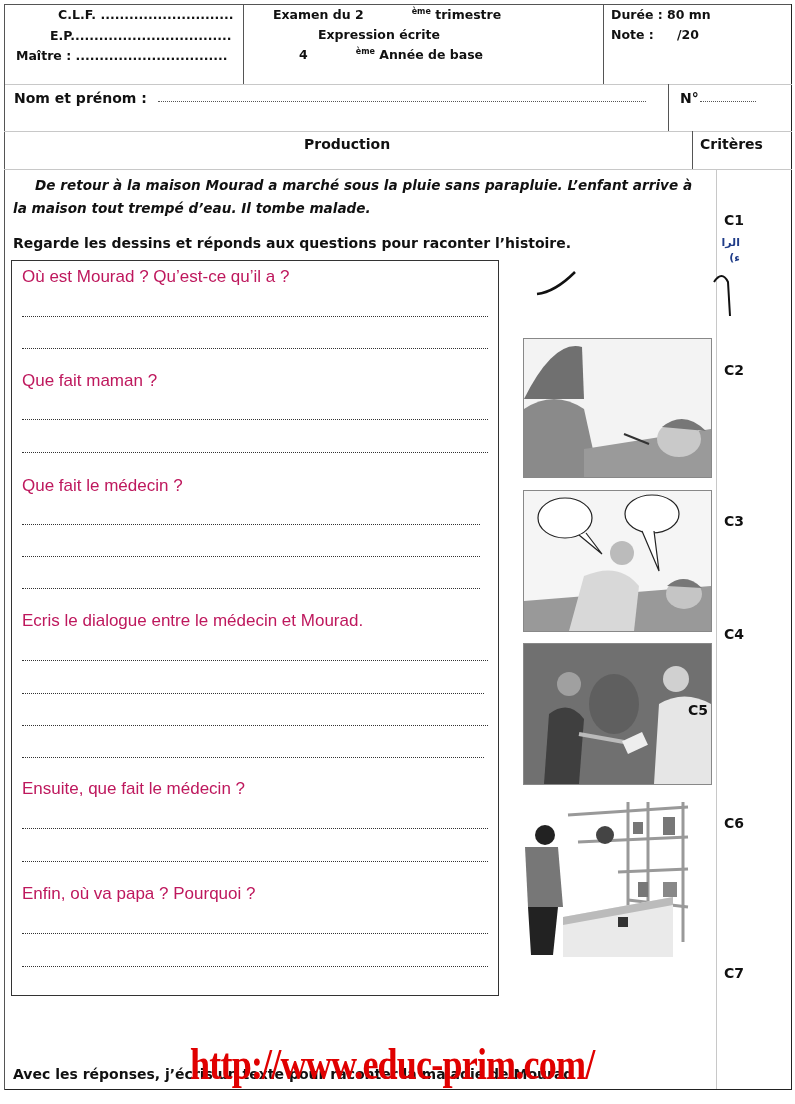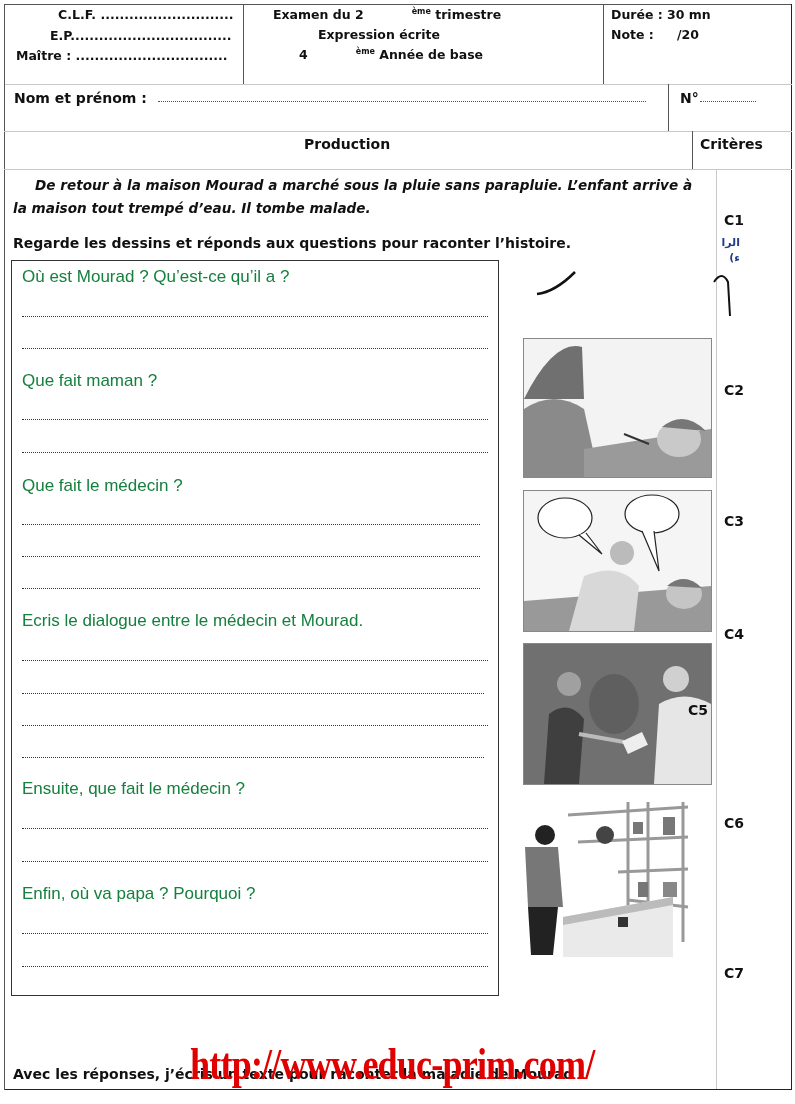--- a/index.html
+++ b/index.html
@@ -6,21 +6,21 @@
   body { width:795px; height:1104px; position:relative; overflow:hidden;
          font-family:"Liberation Sans", "DejaVu Sans", sans-serif; color:#111; }
   .abs { position:absolute; }
   .hb { font-family:"DejaVu Sans", sans-serif; font-weight:bold; font-size:12.5px; }
   .line-v { position:absolute; background:#555; width:1px; }
   .line-h { position:absolute; background:#555; height:1px; }
   .light-v { position:absolute; background:#c8c8c8; width:1px; }
   .light-h { position:absolute; background:#c8c8c8; height:1px; }
   sup { font-size:8px;margin-left:48px; }
   .dots { position:absolute; height:0; border-bottom:1.5px dotted #333; }
-  .q { position:absolute; font-family:"Liberation Sans", sans-serif; font-size:17px; color:#15803d; white-space:nowrap; }
+  .q { position:absolute; font-family:"Liberation Sans", sans-serif; font-size:17px; color:#be185d; white-space:nowrap; }
   .crit { position:absolute; font-family:"DejaVu Sans", sans-serif; font-weight:bold; font-size:14px;text-align:center; }
   .img-box { position:absolute; background:#e9e9e9; border:1px solid #888; overflow:hidden; }
 </style>
 </head>
 <body>
 
 <div class="line-h" style="left:4px;top:4px;width:788px;"></div>
 <div class="line-v" style="left:4px;top:4px;height:80px;"></div>
 <div class="line-v" style="left:791px;top:4px;height:1086px;background:#222;"></div>
 <div class="line-h" style="left:4px;top:1089px;width:788px;background:#222;"></div>
@@ -43,21 +43,21 @@
 <div class="abs hb" style="left:16px;top:48px;">Maître : ................................</div>
 
 <div class="abs hb" style="left:273px;top:7px;">
   <span>Examen du 2</span><sup>ème</sup><span> trimestre</span>
 </div>
 <div class="abs hb" style="left:318px;top:27px;">Expression écrite</div>
 <div class="abs hb" style="left:299px;top:47px;">
   <span>4</span><sup>ème</sup><span> Année de base</span>
 </div>
 
-<div class="abs hb" style="left:611px;top:7px;">Durée : 30 mn</div>
+<div class="abs hb" style="left:611px;top:7px;">Durée : 80 mn</div>
 <div class="abs hb" style="left:611px;top:27px;">Note :</div>
 <div class="abs hb" style="left:677px;top:27px;">/20</div>
 
 <div class="abs hb" style="left:14px;top:90px;font-size:14px;">Nom et prénom :</div>
 <div class="dots" style="left:158px;top:101px;width:488px;border-bottom:1px dotted #555;"></div>
 <div class="abs hb" style="left:680px;top:90px;font-size:14px;">N°</div>
 <div class="dots" style="left:700px;top:101px;width:56px;border-bottom:1px dotted #555;"></div>
 
 <div class="abs hb" style="left:304px;top:136px;font-size:14px;">Production</div>
 <div class="abs hb" style="left:700px;top:136px;font-size:14px;">Critères</div>
@@ -167,21 +167,21 @@
 </div>
 
 <div class="crit" style="left:724px;top:212px;">C1</div>
 <div class="abs" style="left:712px;top:235px;width:28px;font-family:'DejaVu Sans',sans-serif;font-size:11px;font-weight:bold;color:#1f3c88;white-space:pre;line-height:15px;direction:rtl;">الرا
 ء)</div>
 <div class="abs" style="left:712px;top:270px;width:30px;height:50px;">
   <svg width="30" height="50" viewBox="0 0 30 50">
       <path d="M2 12 Q10 0 16 12 L18 46" stroke="#111" stroke-width="2" fill="none"></path>
     </svg>
 </div>
-<div class="crit" style="left:724px;top:362px;margin-top:20px;">C2</div>
+<div class="crit" style="left:724px;top:362px;">C2</div>
 <div class="crit" style="left:724px;top:513px;">C3</div>
 <div class="crit" style="left:724px;top:626px;">C4</div>
 <div class="crit" style="left:688px;top:702px;">C5</div>
 <div class="crit" style="left:724px;top:815px;">C6</div>
 <div class="crit" style="left:724px;top:965px;">C7</div>
 
 <div class="abs hb" style="left:13px;top:1066px;font-size:14px;white-space:nowrap;">Avec les réponses, j’écris un texte pour raconter la maladie de Mourad</div>
 <div class="abs" style="left:190px;top:1040px;font-family:'Liberation Serif',serif;font-weight:bold;font-size:44px;color:#e00000;letter-spacing:-1px;transform:scaleX(0.82);transform-origin:left top;white-space:nowrap;line-height:50px;">http://www.educ-prim.com/</div>
 
 </body></html>

